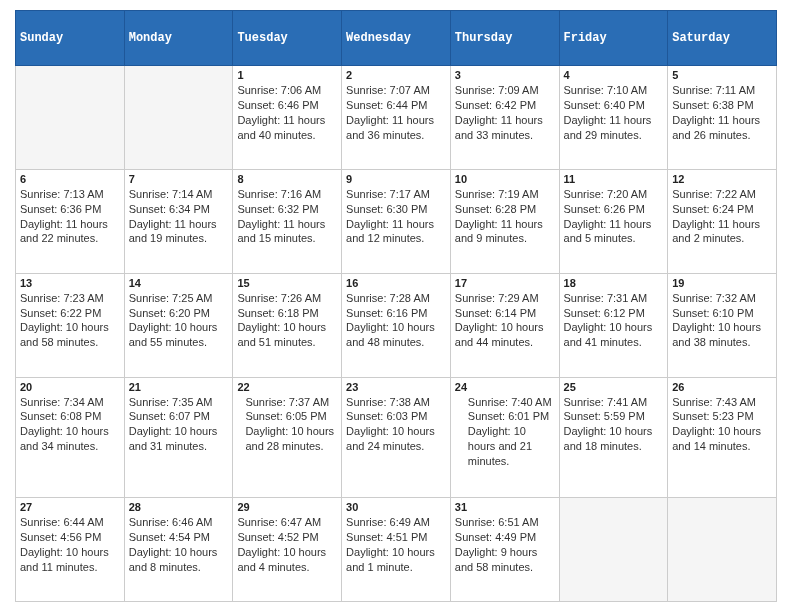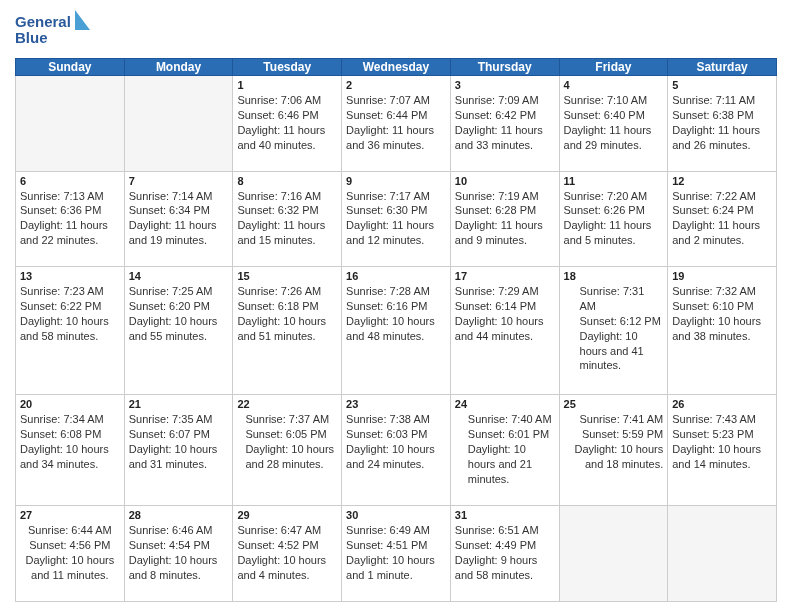--- a/index.html
+++ b/index.html
@@ -41,23 +41,24 @@
       width: 100%;
       border-collapse: collapse;
       flex: 1;
       table-layout: fixed;
     }
     .calendar th {
       background: #2a6db5;
       color: #fff;
       font-size: 12px;
       font-weight: bold;
-      padding: 1px 4px;
-      text-align: center;
+      padding: 20px 4px;
+      text-align: left;
       border: 1px solid #1e5799;
+      font-family: Liberation Mono, monospace;
     }
     .calendar td {
       border: 1px solid #ccc;
       vertical-align: top;
       padding: 3px 4px;
       font-size: 9.5px;
       color: #333;
       height: 82px;
       background: #fff;
     }
@@ -79,33 +80,20 @@
     .logo-wrapper {
       display: flex;
       flex-direction: column;
       align-items: flex-start;
     }
   </style>
 </head>
 <body>
 
 <div class="page">
-  <div class="header">
-    <div class="logo-wrapper">
-        <svg width="85" height="40" viewBox="0 0 85 40">
-          <text x="0" y="17" font-size="15" font-weight="bold" fill="#2a5a9b" font-family="Arial">General</text>
-          <text x="0" y="33" font-size="15" font-weight="bold" fill="#2a5a9b" font-family="Arial">Blue</text>
-          <polygon points="60,0 75,20 60,20" fill="#4a9fd4"></polygon>
-        </svg>
-      </div>
-    <div class="title-block">
-      <div class="month-title"></div>
-      <div class="location"></div>
-    </div>
-  </div>
 
   <table class="calendar">
     <thead>
       <tr>
       <th>Sunday</th>
           <th>Monday</th>
           <th>Tuesday</th>
           <th>Wednesday</th>
           <th>Thursday</th>
           <th>Friday</th>
@@ -217,21 +205,21 @@
 Daylight: 10 hours and 48 minutes.</div>
           </td>
           <td>
             <span class="day-num">17</span>
             <div class="day-info" style="white-space: pre-line;">Sunrise: 7:29 AM
 Sunset: 6:14 PM
 Daylight: 10 hours and 44 minutes.</div>
           </td>
           <td>
             <span class="day-num">18</span>
-            <div class="day-info" style="white-space: pre-line; margin-left: 16px;">Sunrise: 7:31 AM
+            <div class="day-info" style="white-space: pre-line;">Sunrise: 7:31 AM
 Sunset: 6:12 PM
 Daylight: 10 hours and 41 minutes.</div>
           </td>
           <td>
             <span class="day-num">19</span>
             <div class="day-info" style="white-space: pre-line;">Sunrise: 7:32 AM
 Sunset: 6:10 PM
 Daylight: 10 hours and 38 minutes.</div>
           </td>
         </tr>
@@ -261,35 +249,35 @@
 Daylight: 10 hours and 24 minutes.</div>
           </td>
           <td>
             <span class="day-num">24</span>
             <div class="day-info" style="white-space: pre-line; margin-left: 13px;">Sunrise: 7:40 AM
 Sunset: 6:01 PM
 Daylight: 10 hours and 21 minutes.</div>
           </td>
           <td>
             <span class="day-num">25</span>
-            <div class="day-info" style="white-space: pre-line; text-align: right;">Sunrise: 7:41 AM
+            <div class="day-info" style="white-space: pre-line;">Sunrise: 7:41 AM
 Sunset: 5:59 PM
 Daylight: 10 hours and 18 minutes.</div>
           </td>
           <td>
             <span class="day-num">26</span>
             <div class="day-info" style="white-space: pre-line;">Sunrise: 7:43 AM
 Sunset: 5:23 PM
 Daylight: 10 hours and 14 minutes.</div>
           </td>
         </tr>
         <tr>
           <td>
             <span class="day-num">27</span>
-            <div class="day-info" style="white-space: pre-line; text-align: center;">Sunrise: 6:44 AM
+            <div class="day-info" style="white-space: pre-line;">Sunrise: 6:44 AM
 Sunset: 4:56 PM
 Daylight: 10 hours and 11 minutes.</div>
           </td>
           <td>
             <span class="day-num">28</span>
             <div class="day-info" style="white-space: pre-line;">Sunrise: 6:46 AM
 Sunset: 4:54 PM
 Daylight: 10 hours and 8 minutes.</div>
           </td>
           <td>

